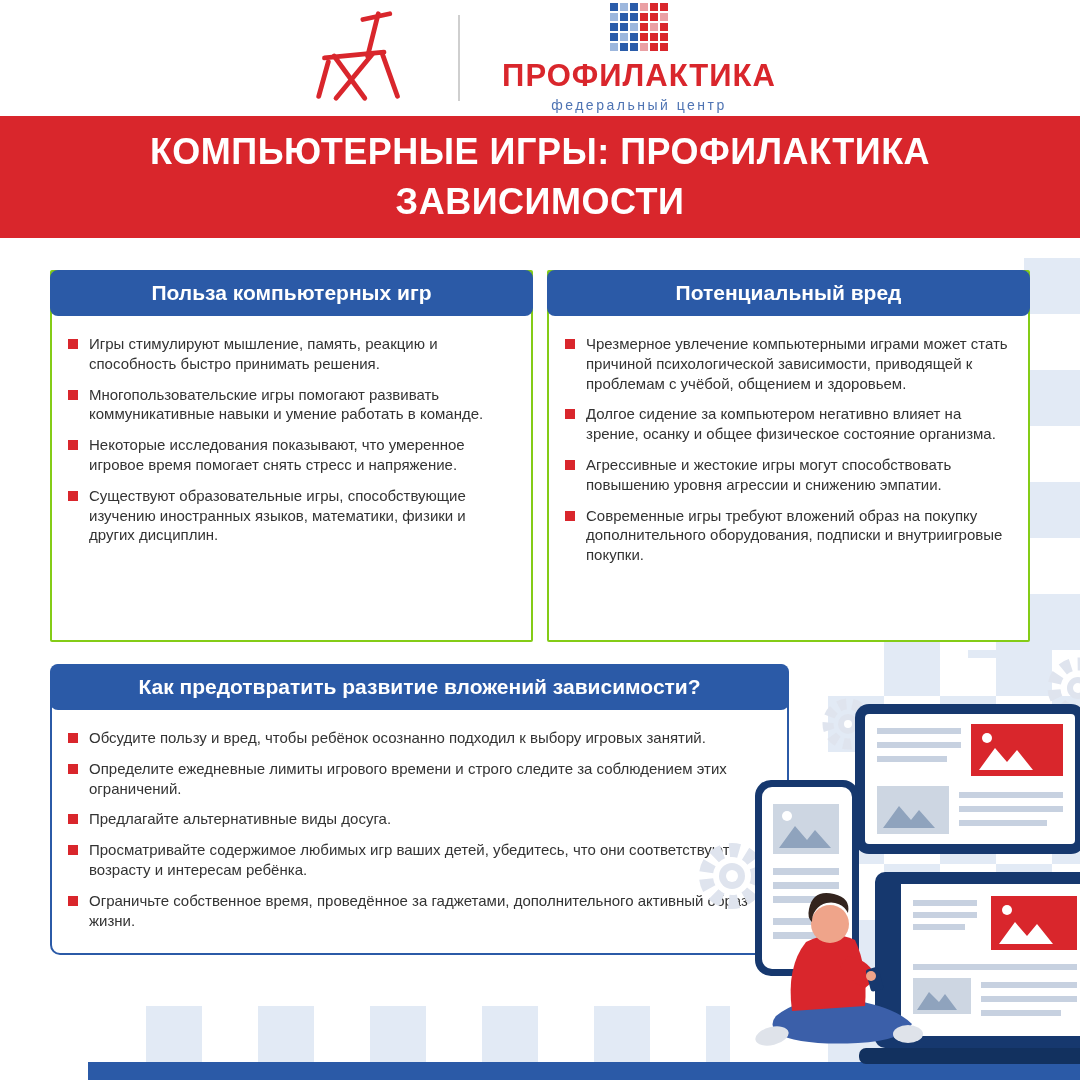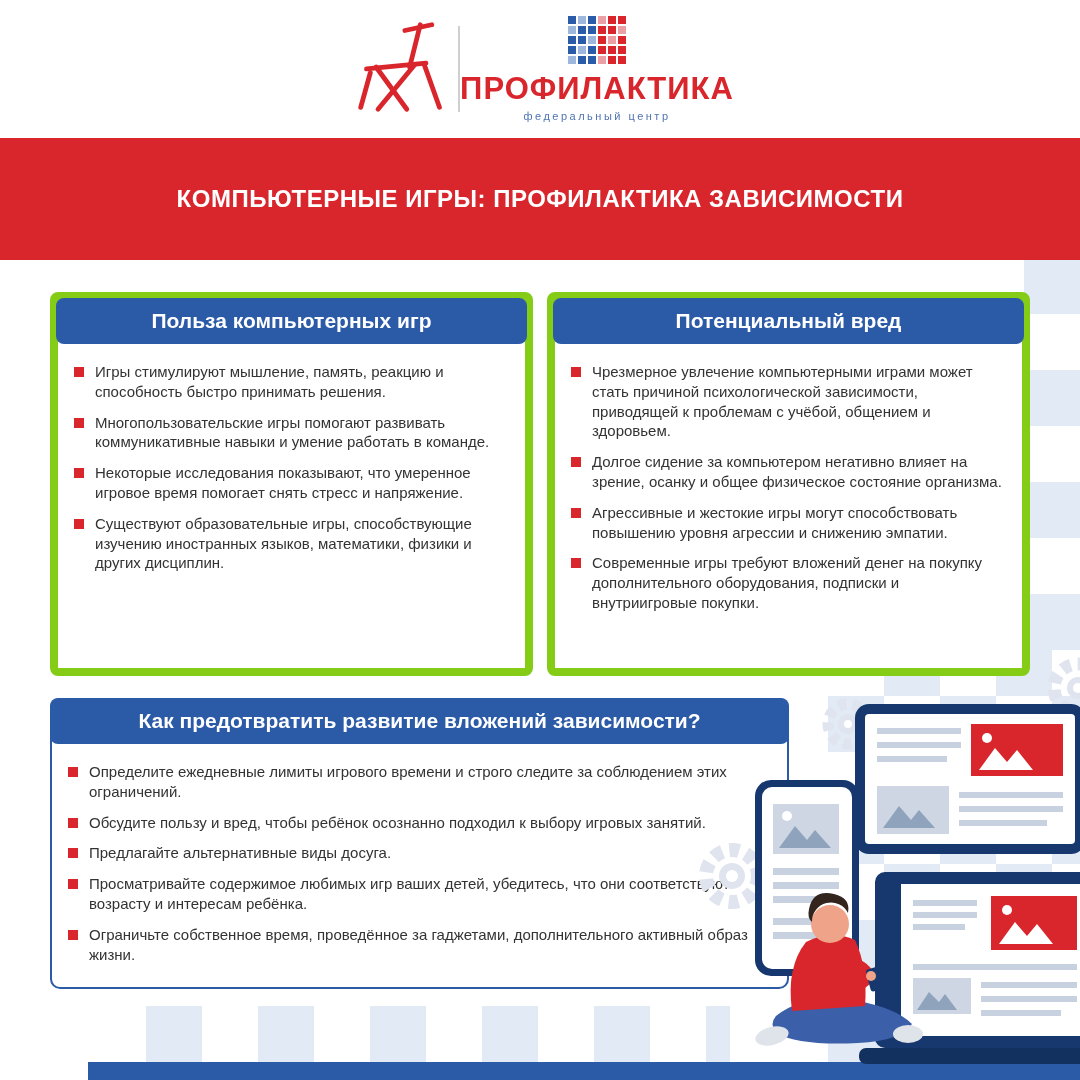--- a/index.html
+++ b/index.html
@@ -11,39 +11,39 @@
   .pixels{
     position:absolute;z-index:0;
     background-image:conic-gradient(#e2eaf5 0 25%, transparent 0 50%, #e2eaf5 0 75%, transparent 0);
     background-size:112px 112px;
   }
   .pixels-right-strip{top:258px;right:0;width:112px;height:400px;}
   .pixels-right-big{top:640px;right:0;width:252px;height:424px;}
   .pixels-bottom{left:90px;bottom:18px;width:640px;height:56px;background-size:112px 112px;}
   
   .top-header{
-    position:relative;z-index:2;height:138px;display:flex;align-items:center;justify-content:center;background:#fff;
+    position:relative;z-index:2;height:116px;display:flex;align-items:center;justify-content:center;gap:42px;background:#fff;
   }
   .header-divider{width:2px;height:86px;background:#cfcfcf;}
   .brand{display:flex;flex-direction:column;align-items:center;}
   .brand-name{color:#d9262c;font-weight:bold;font-size:31px;letter-spacing:1px;line-height:1.1;margin-top:4px;}
-  .brand-subtitle{color:#4f74b3;font-size:11px;letter-spacing:2.5px;margin-top:3px;}
+  .brand-subtitle{color:#4f74b3;font-size:14px;letter-spacing:2.5px;margin-top:3px;}
   
   .title-banner{
     position:relative;z-index:2;background:#d9262c;height:122px;
     display:flex;align-items:center;justify-content:center;text-align:center;
   }
   .title-banner h1{
-    margin:0;color:#fff;font-size:24px;font-weight:bold;line-height:1.4;max-width:860px;letter-spacing:.5px;
+    margin:0;color:#fff;font-size:36px;font-weight:bold;line-height:1.4;max-width:860px;letter-spacing:.5px;
   }
   
   .content{position:relative;z-index:2;padding:0 50px;}
   .cards-row{display:flex;gap:14px;margin-top:32px;}
   .card{
-    flex:1;background:#fff;border:8px solid #84cc16;border-radius:8px;min-height:368px;
+    flex:1;background:#fff;border:2px solid #84cc16;border-radius:2px;min-height:368px;
   }
   .card-wide{
     margin-top:22px;width:735px;background:#fff;border:2px solid #2b5aa7;border-radius:10px;
   }
   .card-header{
     background:#2b5aa7;color:#fff;font-weight:bold;font-size:21px;text-align:center;
     border-radius:8px;margin:-2px -2px 0 -2px;padding:11px 8px;
   }
   .card-body{padding:18px 18px 12px 16px;}
   ul.bullets{list-style:none;margin:0;padding:0;}
@@ -162,38 +162,38 @@
             <li>
                 <span class="bullet-sq"></span>
                 <span>Долгое сидение за компьютером негативно влияет на зрение, осанку и общее физическое состояние организма.</span>
               </li>
             <li>
                 <span class="bullet-sq"></span>
                 <span>Агрессивные и жестокие игры могут способствовать повышению уровня агрессии и снижению эмпатии.</span>
               </li>
             <li>
                 <span class="bullet-sq"></span>
-                <span>Современные игры требуют вложений денег на покупку дополнительного оборудования, подписки и внутриигровые покупки.</span>
+                <span>Современные игры требуют вложений образ на покупку дополнительного оборудования, подписки и внутриигровые покупки.</span>
               </li>
           </ul>
         </div>
       </div>
     </div>
 
     <div class="card-wide">
       <div class="card-header">Как предотвратить развитие вложений зависимости?</div>
       <div class="card-body">
         <ul class="bullets">
           <li>
               <span class="bullet-sq"></span>
+              <span>Обсудите пользу и вред, чтобы ребёнок осознанно подходил к выбору игровых занятий.</span>
+            </li>
+          <li>
+              <span class="bullet-sq"></span>
               <span>Определите ежедневные лимиты игрового времени и строго следите за соблюдением этих ограничений.</span>
-            </li>
-          <li>
-              <span class="bullet-sq"></span>
-              <span>Обсудите пользу и вред, чтобы ребёнок осознанно подходил к выбору игровых занятий.</span>
             </li>
           <li>
               <span class="bullet-sq"></span>
               <span>Предлагайте альтернативные виды досуга.</span>
             </li>
           <li>
               <span class="bullet-sq"></span>
               <span>Просматривайте содержимое любимых игр ваших детей, убедитесь, что они соответствуют возрасту и интересам ребёнка.</span>
             </li>
           <li>

